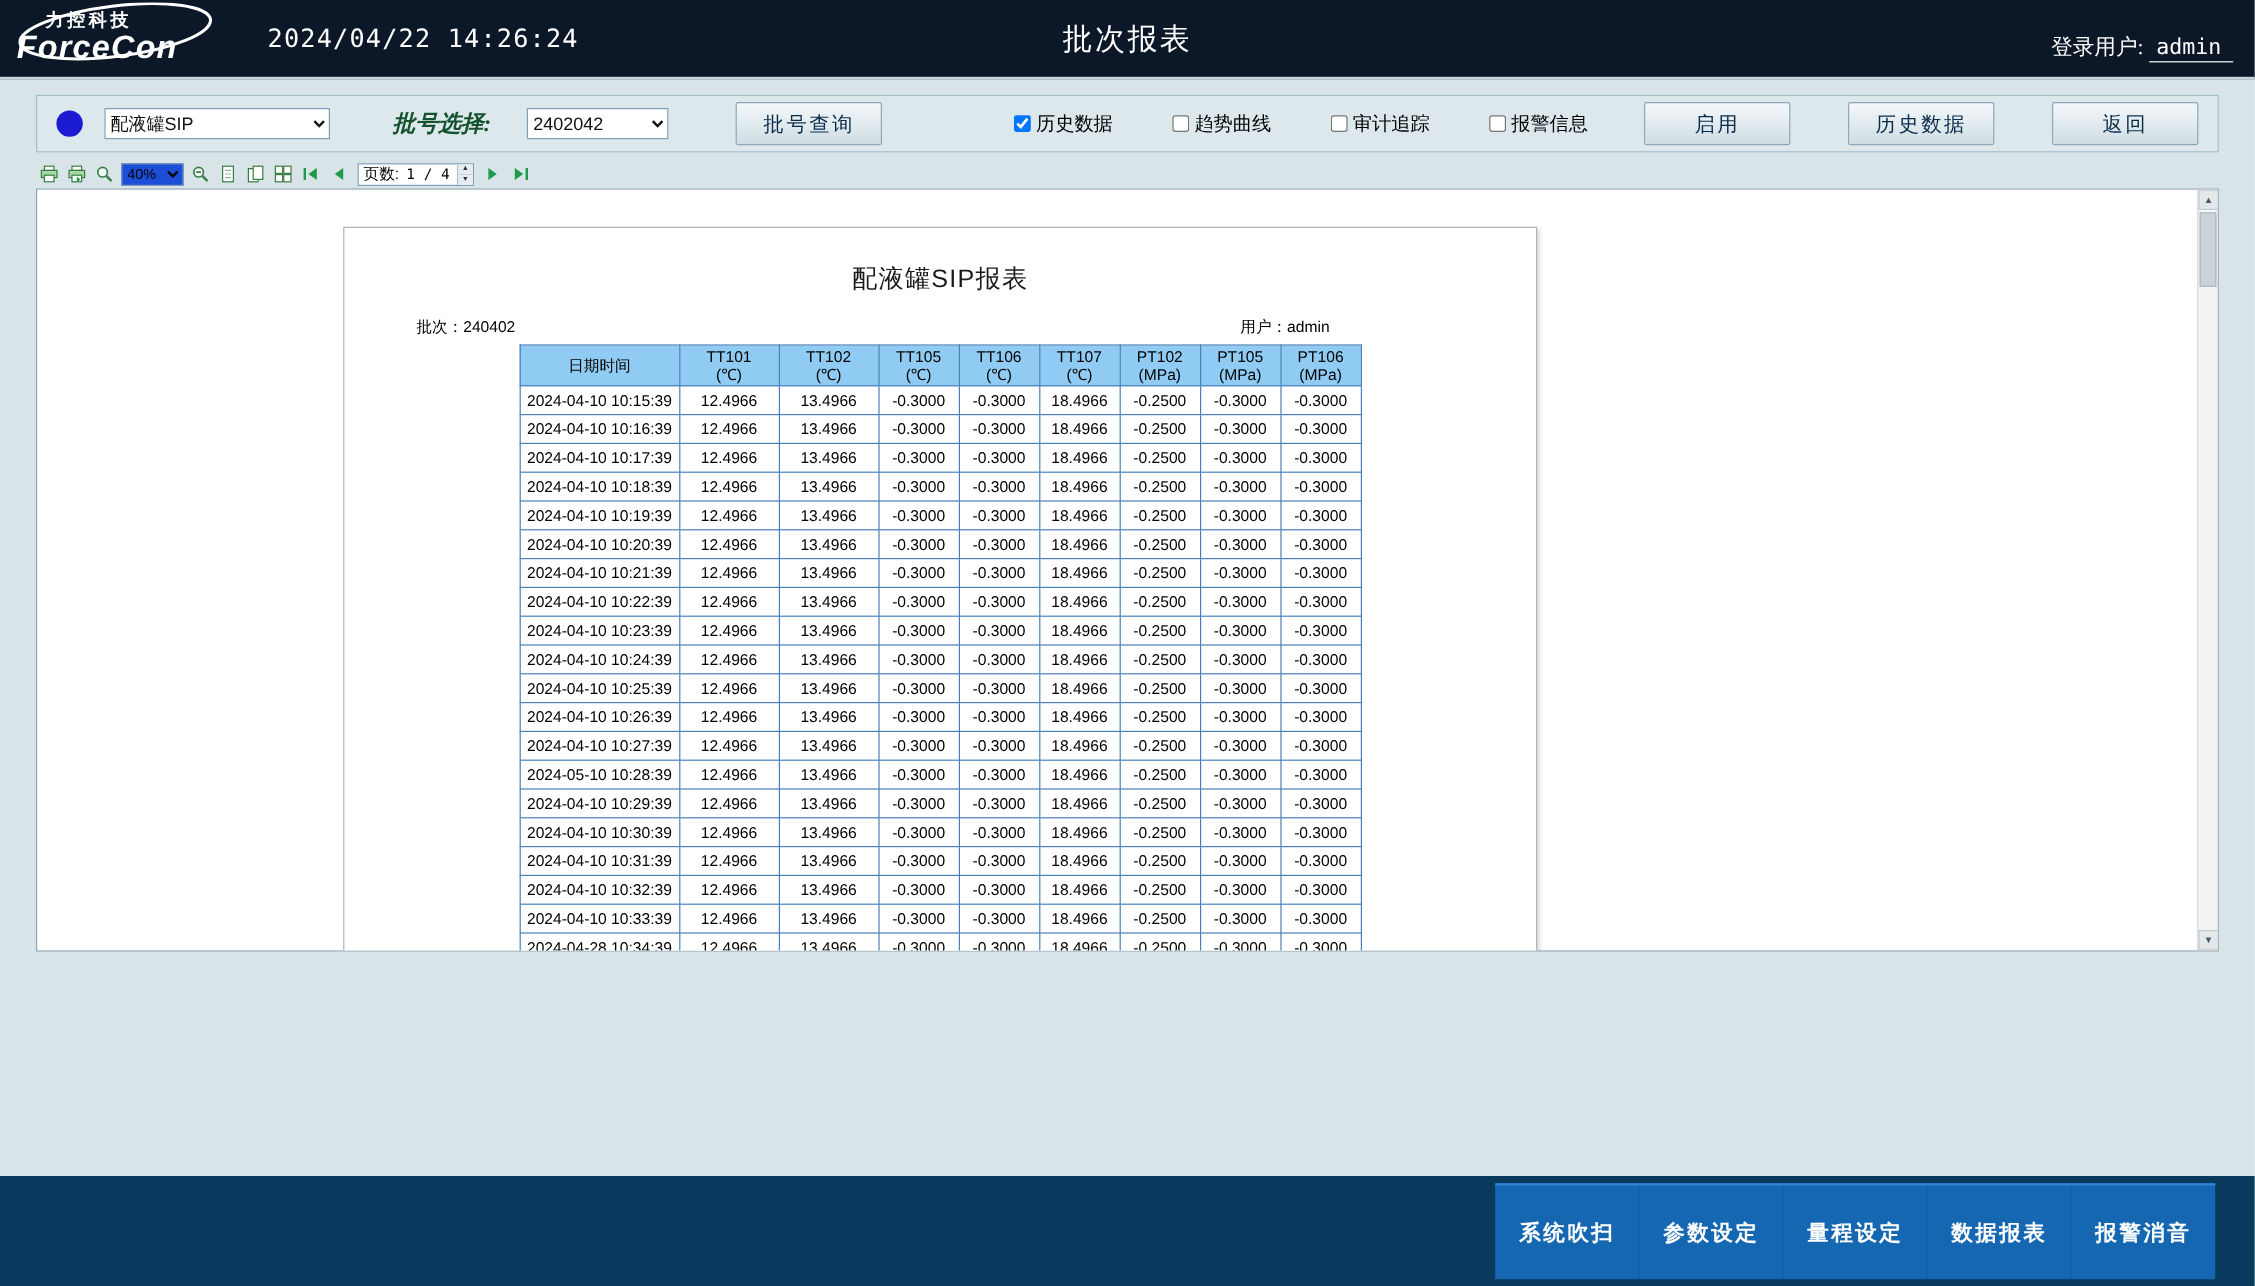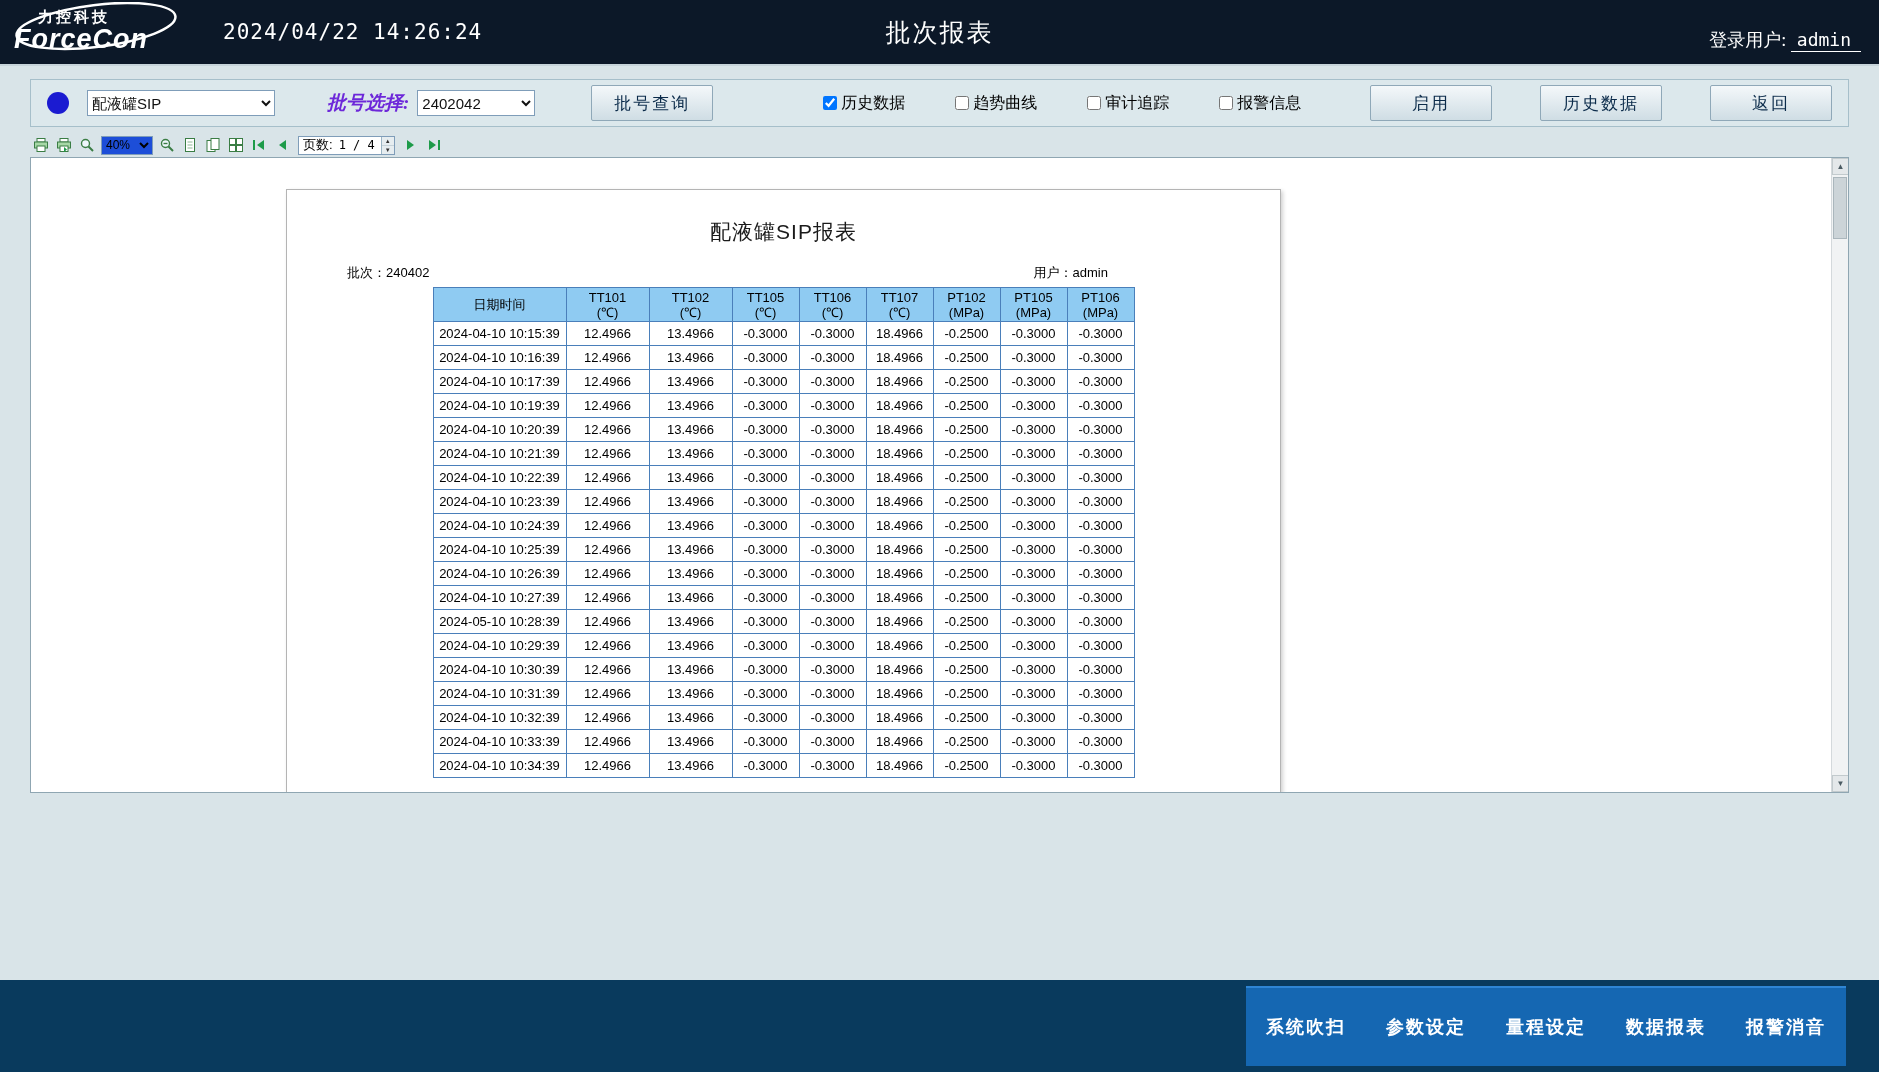--- a/index.html
+++ b/index.html
@@ -52,22 +52,22 @@
   }
   .status-dot {
     width:22px; height:22px; border-radius:50%; background:#1b1bd1; flex:0 0 auto;
     margin-right:18px;
   }
   select.big-select {
     height:26px; font-size:15px; border:1px solid #7f9db9; background:#fff; color:#111;
   }
   .tank-select { width:188px; }
   .batch-label {
-    margin-left:52px; margin-right:8px; font-size:19px; font-weight:bold; font-style:italic;
-    font-family:"Liberation Serif", serif; color:#6d28d9;
+    margin-left:52px; margin-right:30px; font-size:19px; font-weight:bold; font-style:italic;
+    font-family:"Liberation Serif", serif; color:#14532d;
   }
   .batch-select { width:118px; }
   .tb-btn {
     height:36px; width:122px; margin-left:56px;
     background:linear-gradient(#f4f8fa,#cfdde4);
     border:1px solid #8fa8b8; border-radius:2px;
     font-size:17px; color:#0b2b4a; font-family:"Liberation Serif", serif;
     letter-spacing:2px; cursor:pointer;
   }
   .check-group { display:flex; align-items:center; margin-left:110px; gap:50px; }
@@ -374,20 +374,31 @@
               <td>12.4966</td>
               <td>13.4966</td>
               <td>-0.3000</td>
               <td>-0.3000</td>
               <td>18.4966</td>
               <td>-0.2500</td>
               <td>-0.3000</td>
               <td>-0.3000</td>
             </tr>
             <tr>
+              <td>2024-04-10 10:18:39</td>
+              <td>12.4966</td>
+              <td>13.4966</td>
+              <td>-0.3000</td>
+              <td>-0.3000</td>
+              <td>18.4966</td>
+              <td>-0.2500</td>
+              <td>-0.3000</td>
+              <td>-0.3000</td>
+            </tr>
+            <tr>
               <td>2024-04-10 10:19:39</td>
               <td>12.4966</td>
               <td>13.4966</td>
               <td>-0.3000</td>
               <td>-0.3000</td>
               <td>18.4966</td>
               <td>-0.2500</td>
               <td>-0.3000</td>
               <td>-0.3000</td>
             </tr>
@@ -539,21 +550,21 @@
               <td>12.4966</td>
               <td>13.4966</td>
               <td>-0.3000</td>
               <td>-0.3000</td>
               <td>18.4966</td>
               <td>-0.2500</td>
               <td>-0.3000</td>
               <td>-0.3000</td>
             </tr>
             <tr>
-              <td>2024-04-10 10:34:39</td>
+              <td>2024-04-28 10:34:39</td>
               <td>12.4966</td>
               <td>13.4966</td>
               <td>-0.3000</td>
               <td>-0.3000</td>
               <td>18.4966</td>
               <td>-0.2500</td>
               <td>-0.3000</td>
               <td>-0.3000</td>
             </tr>
           </tbody>

